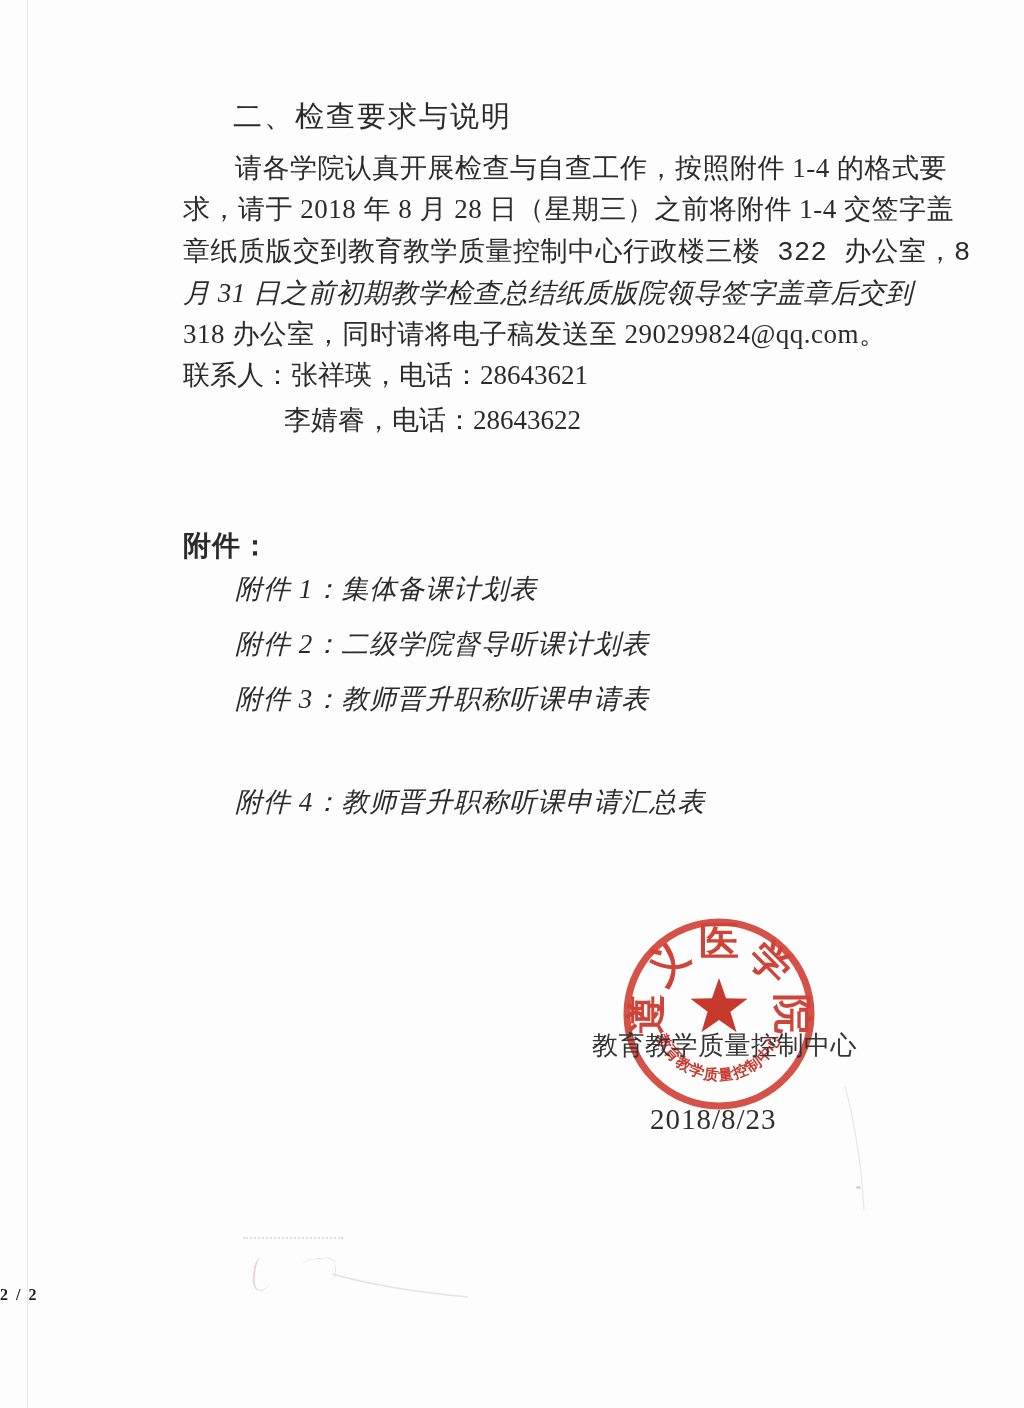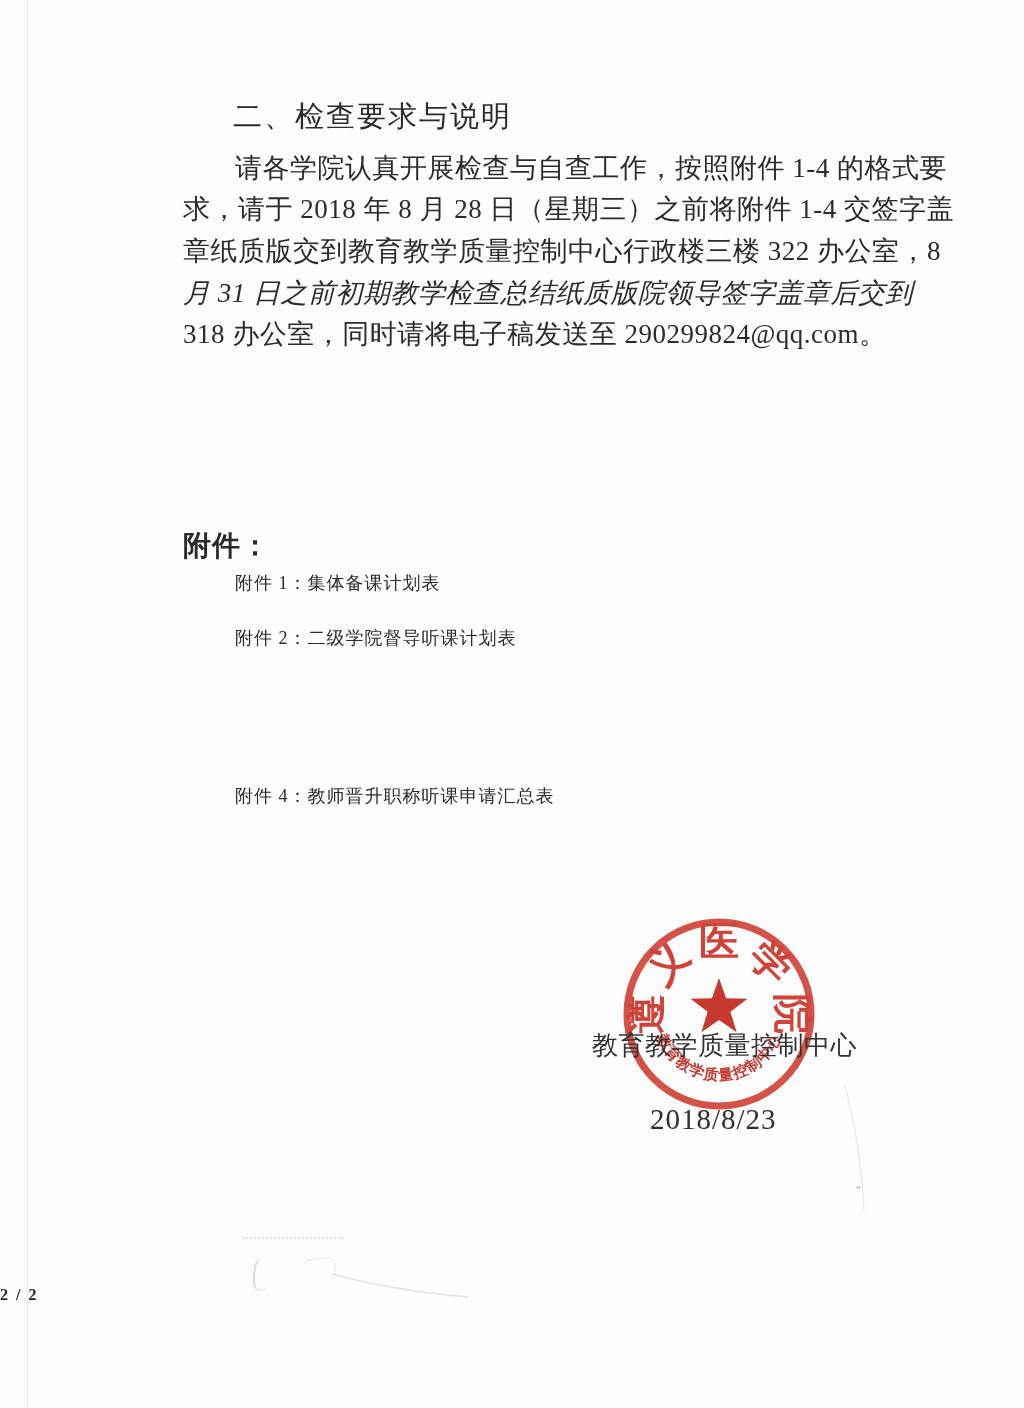--- a/index.html
+++ b/index.html
@@ -20,30 +20,30 @@
   .sec-title {
     position: absolute; left: 233px; top: 97px; margin: 0;
     font-size: 29px; font-weight: 400; letter-spacing: 2px; white-space: nowrap;
   }
   .bline {
     position: absolute; left: 183px; white-space: nowrap;
     font-size: 27px; letter-spacing: 0.5px;
   }
   .bline.l0 { left: 235px; top: 150px; }
   .bline.l1 { top: 191px; }
-  .bline.l2 { top: 233px; }
+  .bline.l2 { top: 233px; font-family: Liberation Mono, monospace; }
   .bline.l3 { top: 275px; font-style: italic; }
   .bline.l4 { top: 316px; }
   .contact1 { position: absolute; left: 183px; top: 357px; font-size: 27px; white-space: nowrap; }
   .contact2 { position: absolute; left: 284px; top: 402px; font-size: 27px; white-space: nowrap; }
   .attach-label {
     position: absolute; left: 183px; top: 527px;
     font-size: 28px; font-weight: 700; letter-spacing: 1px; white-space: nowrap; font-family: Liberation Serif, serif;
   }
-  .attach-item { position: absolute; left: 235px; font-size: 18px; letter-spacing: 1px; white-space: nowrap; }
+  .attach-item { position: absolute; left: 235px; font-size: 27px; letter-spacing: 1px; white-space: nowrap; font-style: italic; }
   .attach-item.a0 { top: 571px; }
   .attach-item.a1 { top: 626px; }
   .attach-item.a2 { top: 681px; }
   .attach-item.a3 { top: 736px; margin-top: 48px; }
 
   .seal-svg {
     position: absolute; left: 599px; top: 894px; width: 240px; height: 240px;
     mix-blend-mode: multiply; opacity: 0.93;
   }
   .seal-ring-char { font-family: "Liberation Serif", "DejaVu Serif", serif; font-size: 40px; font-weight: 700; }
@@ -93,24 +93,27 @@
   <h2 class="sec-title">二、检查要求与说明</h2>
 
   <div class="body-block">
     <div class="bline l0">请各学院认真开展检查与自查工作，按照附件 1-4 的格式要</div>
     <div class="bline l1">求，请于 2018 年 8 月 28 日（星期三）之前将附件 1-4 交签字盖</div>
     <div class="bline l2">章纸质版交到教育教学质量控制中心行政楼三楼 322 办公室，8</div>
     <div class="bline l3">月 31 日之前初期教学检查总结纸质版院领导签字盖章后交到</div>
     <div class="bline l4">318 办公室，同时请将电子稿发送至 290299824@qq.com。</div>
   </div>
 
+  <div class="contact1">联系人：张祥瑛，电话：28643621</div>
+  <div class="contact2">李婧睿，电话：28643622</div>
 
   <div class="attach-label">附件：</div>
   <div class="attach-item a0">附件 1：集体备课计划表</div>
   <div class="attach-item a1">附件 2：二级学院督导听课计划表</div>
+  <div class="attach-item a2">附件 3：教师晋升职称听课申请表</div>
   <div class="attach-item a3">附件 4：教师晋升职称听课申请汇总表</div>
 
   <svg class="seal-svg" viewBox="0 0 240 240">
     <circle cx="120" cy="120" r="92" fill="none" stroke-width="7" stroke-opacity="0.92" stroke="#cf3428"></circle>
     <text class="seal-ring-char" x="47" y="120" text-anchor="middle" dominant-baseline="central" transform="rotate(-90 47 120)" fill="#cf3428">遵</text>
     <text class="seal-ring-char" x="68.4" y="68.4" text-anchor="middle" dominant-baseline="central" transform="rotate(-45 68.4 68.4)" fill="#cf3428">义</text>
     <text class="seal-ring-char" x="120" y="47" text-anchor="middle" dominant-baseline="central" fill="#cf3428">医</text>
     <text class="seal-ring-char" x="171.6" y="68.4" text-anchor="middle" dominant-baseline="central" transform="rotate(45 171.6 68.4)" fill="#cf3428">学</text>
     <text class="seal-ring-char" x="193" y="120" text-anchor="middle" dominant-baseline="central" transform="rotate(90 193 120)" fill="#cf3428">院</text>
     <polygon points="120,84 127.05,104.3 148.5,104.7 131.4,117.7 137.6,138.3 120,126 102.4,138.3 108.6,117.7 91.5,104.7 112.95,104.3" fill="#c52a1c"></polygon>

